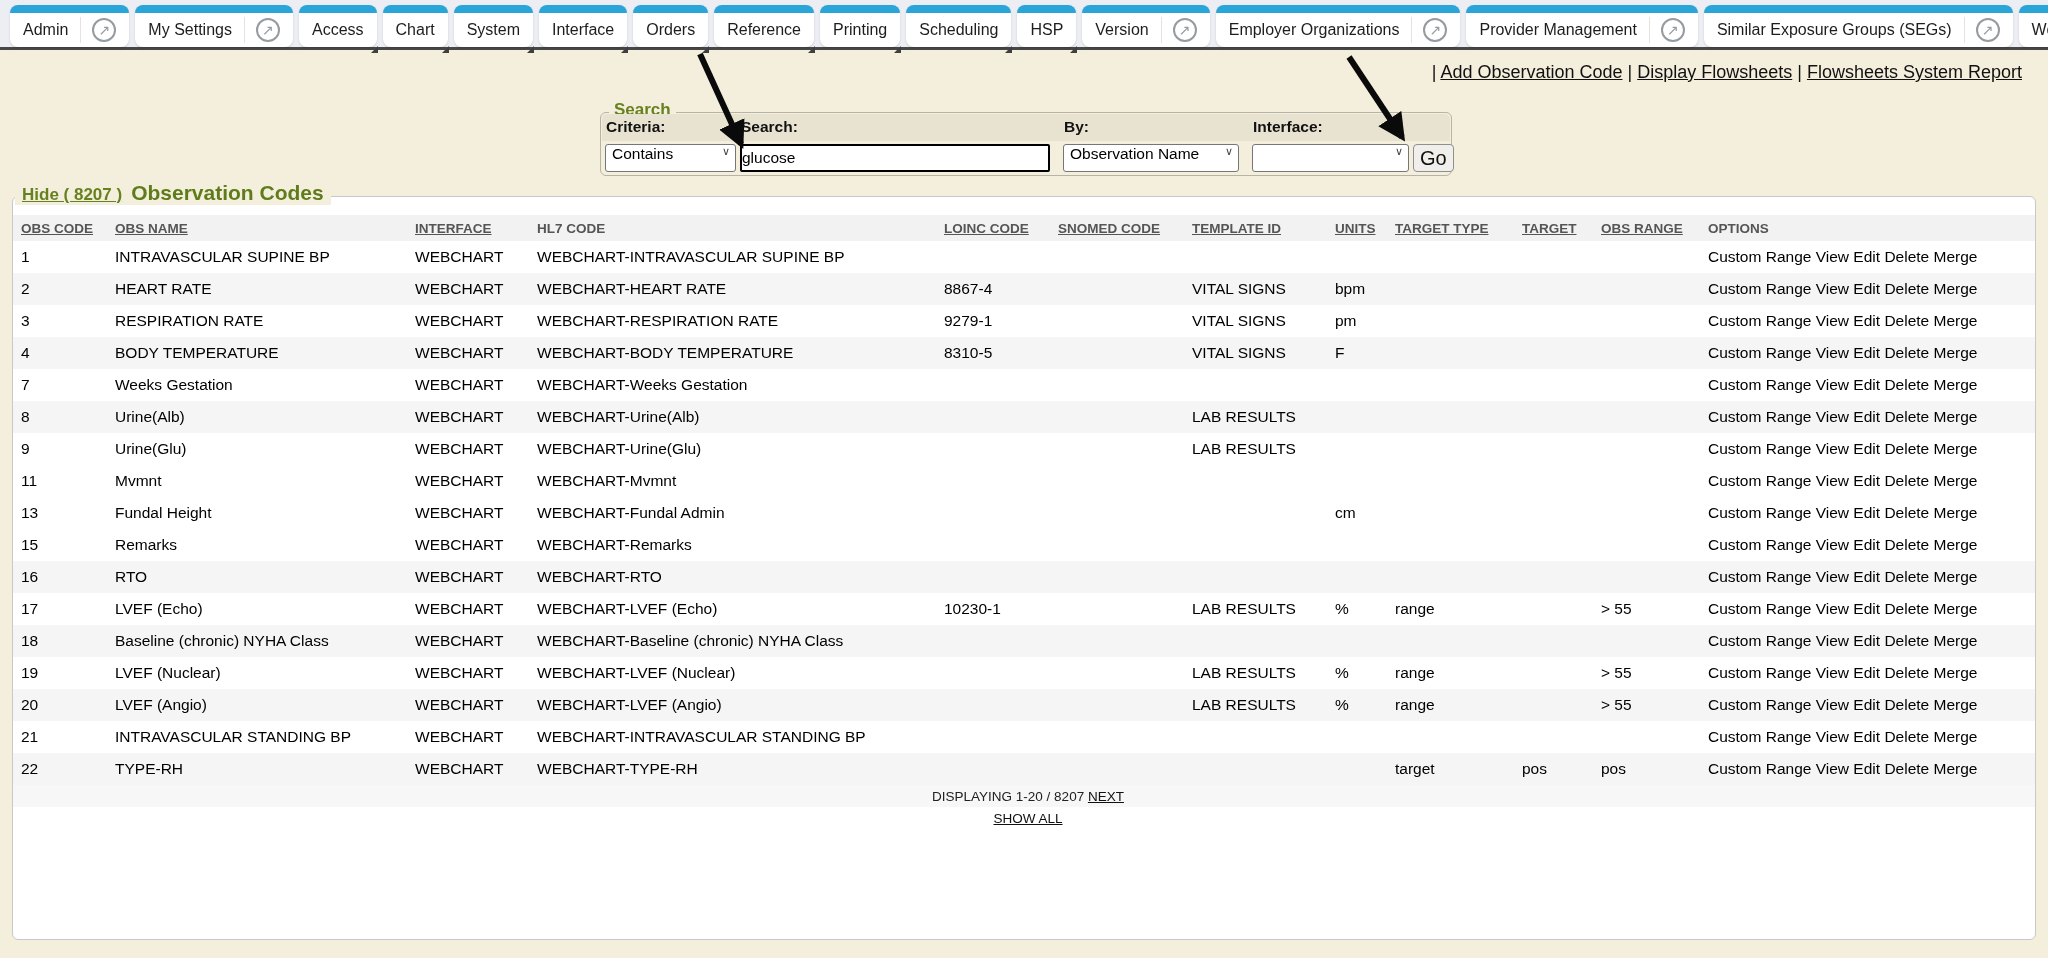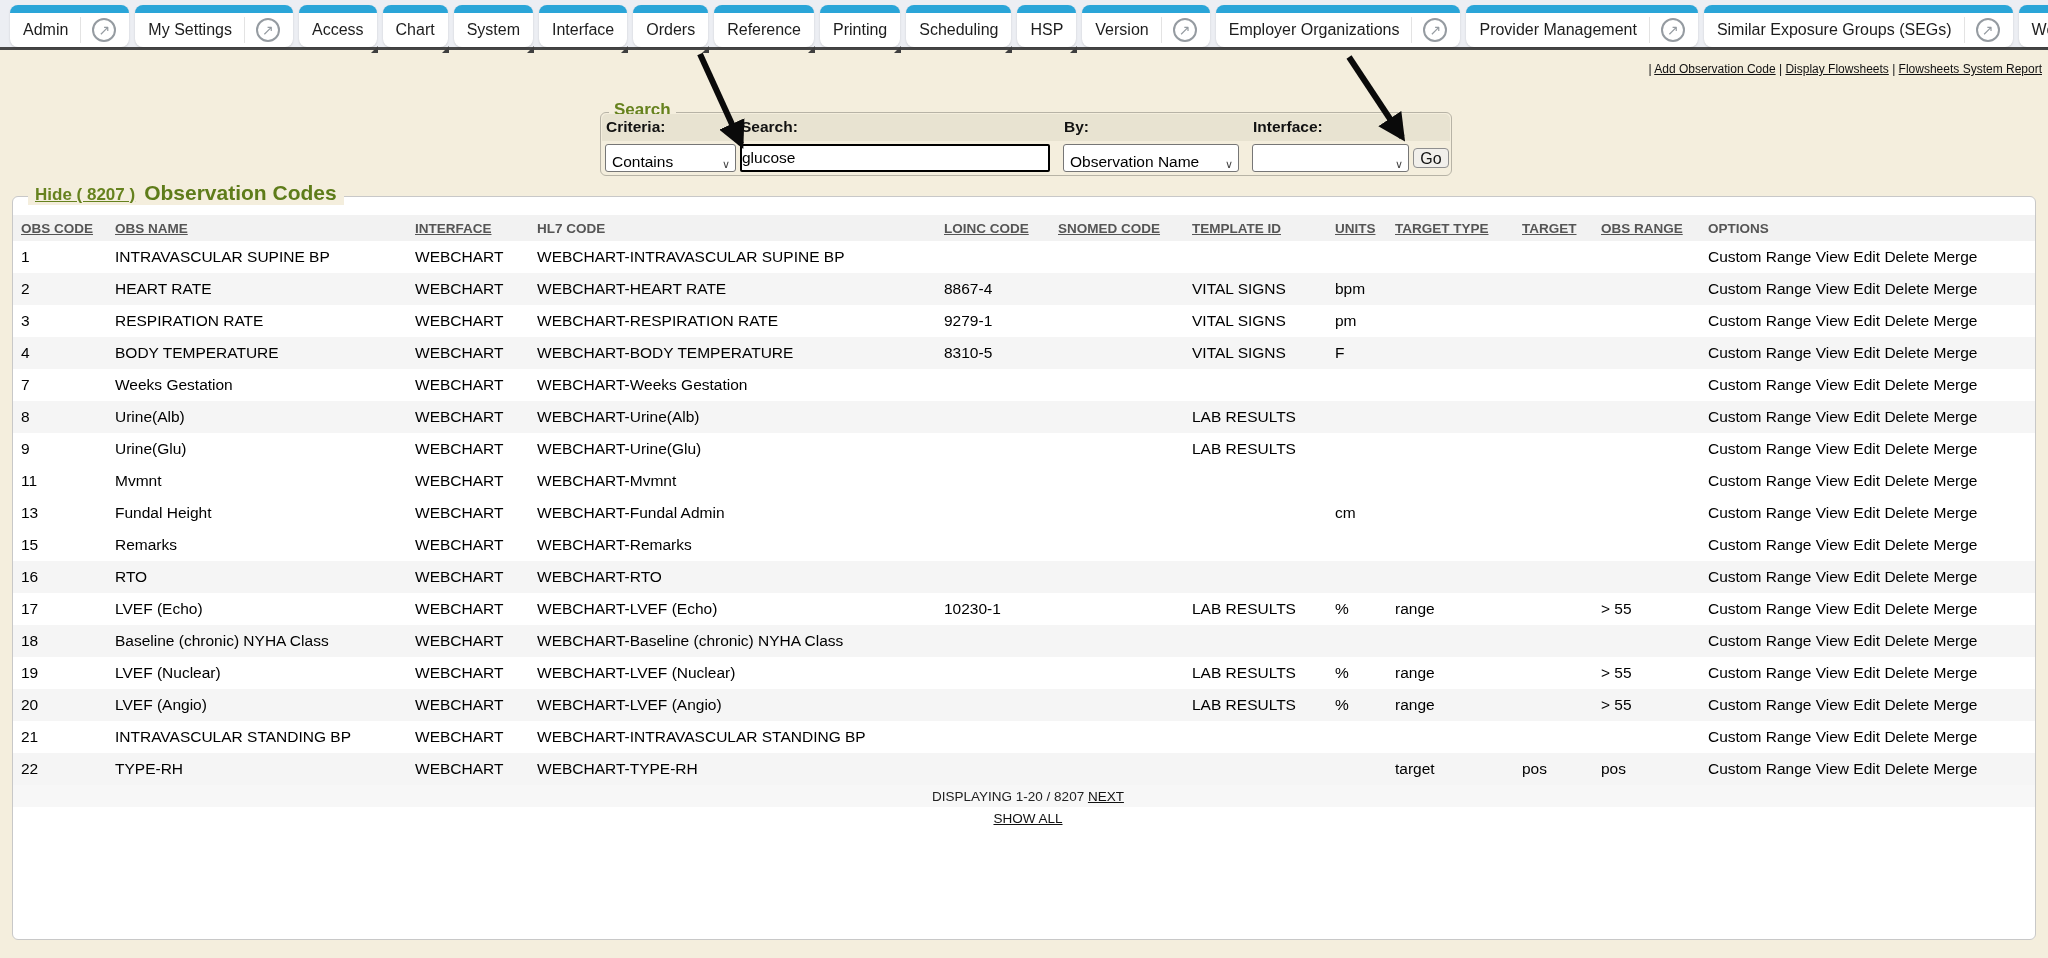--- a/index.html
+++ b/index.html
@@ -27,21 +27,21 @@
   .ext-icon{
     width:24px;height:24px;border:2px solid #959ba1;border-radius:50%;
     color:#959ba1;display:flex;align-items:center;justify-content:center;
     font-size:14px;line-height:1;box-sizing:border-box;
   }
   .corner{
     position:absolute;right:-1px;bottom:-6px;width:0;height:0;
     border-left:7px solid transparent;border-bottom:7px solid #3f3f3f;
   }
   
-  .header-links{position:absolute;top:62px;right:6px;font-size:12px;color:#111;white-space:nowrap;}
+  .header-links{position:absolute;top:62px;right:26px;font-size:18px;color:#111;white-space:nowrap;}
   .header-links a{color:#111;text-decoration:underline;cursor:pointer;}
   
   .search-fs{
     position:absolute;left:600px;top:112px;width:852px;height:64px;
     border:1px solid #b7b3a6;border-radius:6px;box-sizing:border-box;
   }
   .search-legend{
     position:absolute;top:-13px;left:8px;background:#f4eedd;padding:0 5px;
     font-weight:bold;font-size:17px;color:#66821e;
   }
@@ -50,44 +50,44 @@
     background:#e8e3d1;border-radius:5px 5px 0 0;
   }
   .label-row{position:absolute;left:5px;top:5px;display:flex;font-size:15.5px;font-weight:bold;color:#111;}
   .lab-c1{width:135px;}
   .lab-c2{width:323px;}
   .lab-c3{width:189px;}
   .lab-c4{width:161px;}
   .control-row{position:absolute;left:4px;top:31px;display:flex;align-items:center;}
   .sel{
     height:28px;background:#fff;border:1px solid #767676;border-radius:3px;
-    display:flex;align-items:flex-end;justify-content:space-between;
+    display:flex;align-items:flex-start;justify-content:space-between;
     padding:0 5px 0 6px;font-size:15.5px;box-sizing:border-box;cursor:pointer;
   }
   .sel .chev{color:#444;font-size:11px;margin-left:6px;}
   .sel-criteria{width:131px;}
   .sel-by{width:176px;margin-left:13px;}
   .sel-interface{width:157px;margin-left:13px;}
   .search-input{
     width:310px;height:28px;margin-left:4px;border:2px solid #000;border-radius:2px;
     font-size:15.5px;padding:0 0;box-sizing:border-box;background:#fff;
     font-family:"Liberation Sans",sans-serif;outline:none;
   }
   .go-btn{
-    height:20px;min-width:36px;margin-left:4px;border:1px solid #8f8f8f;border-radius:4px;
-    background:#f1efeb;font-size:16px;color:#111;font-family:"Liberation Sans",sans-serif;cursor:pointer;
+    height:28px;min-width:36px;margin-left:4px;border:1px solid #8f8f8f;border-radius:4px;
+    background:#f1efeb;font-size:20px;color:#111;font-family:"Liberation Sans",sans-serif;cursor:pointer;
   }
   
   .obs-fs{
     position:absolute;left:12px;top:196px;width:2024px;height:744px;
     background:#fff;border:1px solid #c8c8c8;border-radius:6px;
     box-sizing:border-box;padding-top:18px;
   }
   .obs-legend{
-    position:absolute;top:-16px;left:15px;background:#f4eedd;padding:0 7px;
+    position:absolute;top:-16px;left:2px;background:#f4eedd;padding:0 7px;
     display:flex;align-items:baseline;gap:9px;white-space:nowrap;
   }
   .hide-link{color:#66821e;font-weight:bold;font-size:17px;text-decoration:underline;cursor:pointer;}
   .obs-title{color:#5e7c1a;font-weight:bold;font-size:21px;}
   table{width:100%;border-collapse:collapse;table-layout:fixed;}
   col.c-obs_code{width:94px;} col.c-obs_name{width:300px;} col.c-interface{width:122px;}
   col.c-hl7{width:407px;} col.c-loinc{width:114px;} col.c-snomed{width:134px;}
   col.c-template{width:143px;} col.c-units{width:60px;} col.c-target_type{width:127px;}
   col.c-target{width:79px;} col.c-obs_range{width:107px;} col.c-options{width:auto;}
   thead th{

